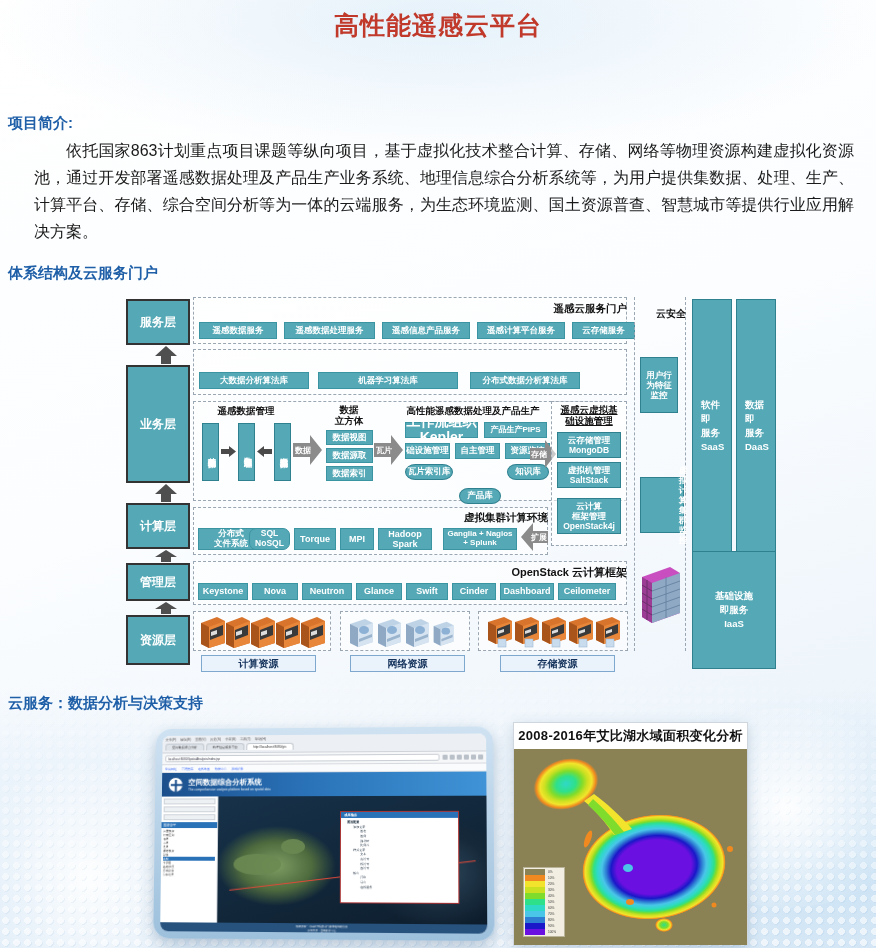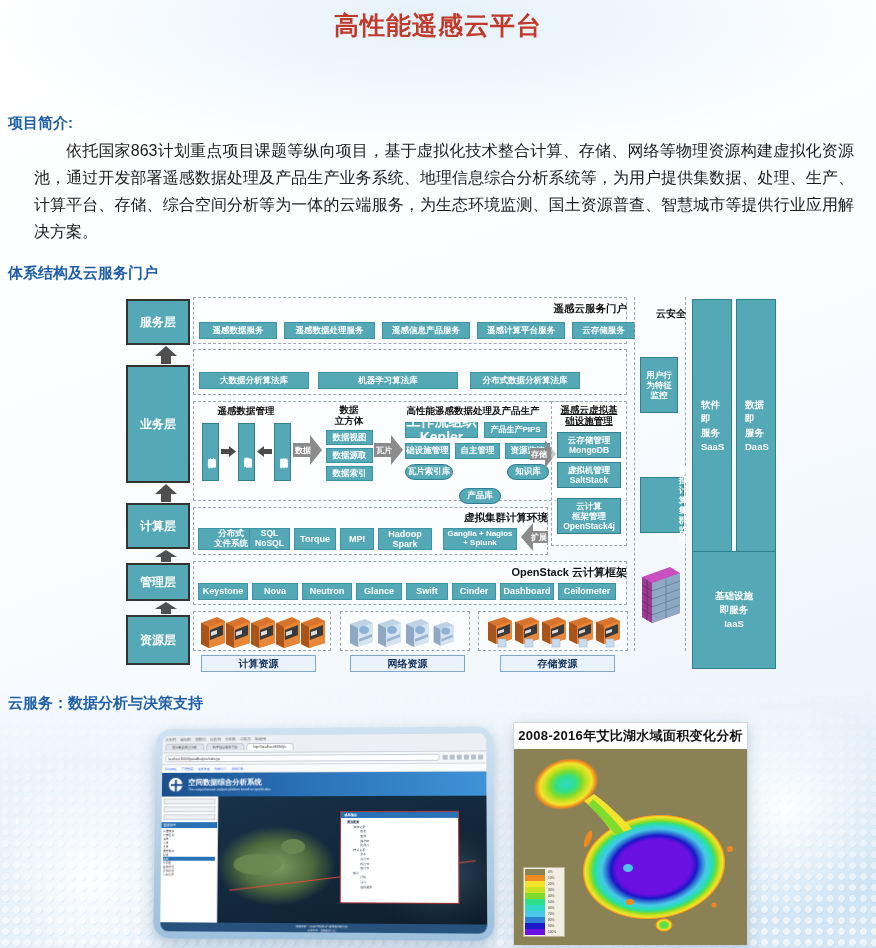--- a/index.html
+++ b/index.html
@@ -313,21 +313,21 @@
     <div class="secbox" style="left:557px;top:167px;width:64px;height:26px;white-space:pre-line;">虚拟机管理
 SaltStack</div>
     <div class="secbox" style="left:557px;top:203px;width:64px;height:36px;white-space:pre-line;">云计算
 框架管理
 OpenStack4j</div>
 
     <div class="panel" style="left:193px; top:212px; width:355px; height:48px;"></div>
     <div class="panel-title" style="left:193px; top:216px; width:355px;">虚拟集群计算环境</div>
     <div class="box" style="left:198px;top:233px;width:66px;height:22px;white-space:pre-line;">分布式
 文件系统</div>
-    <div class="box" style="left:249px;top:233px;width:41px;height:22px;white-space:pre-line;">SQL
+    <div class="box" style="left:249px;top:233px;width:41px;height:22px;white-space:pre-line;border-radius:7px;">SQL
 NoSQL</div>
     <div class="box" style="left:294px;top:233px;width:42px;height:22px;font-size:9px;">Torque</div>
     <div class="box" style="left:340px;top:233px;width:34px;height:22px;font-size:9px;">MPI</div>
     <div class="box" style="left:378px;top:233px;width:54px;height:22px;white-space:pre-line;font-size:9px;">Hadoop
 Spark</div>
     <div class="box" style="left:443px;top:233px;width:74px;height:22px;white-space:pre-line;font-size:8px;">Ganglia + Nagios
 + Splunk</div>
 
     <div class="fatarrow" style="left:521px;top:228px;width:27px;height:28px;">
       <svg width="27" height="28" viewBox="0 0 27 28">

